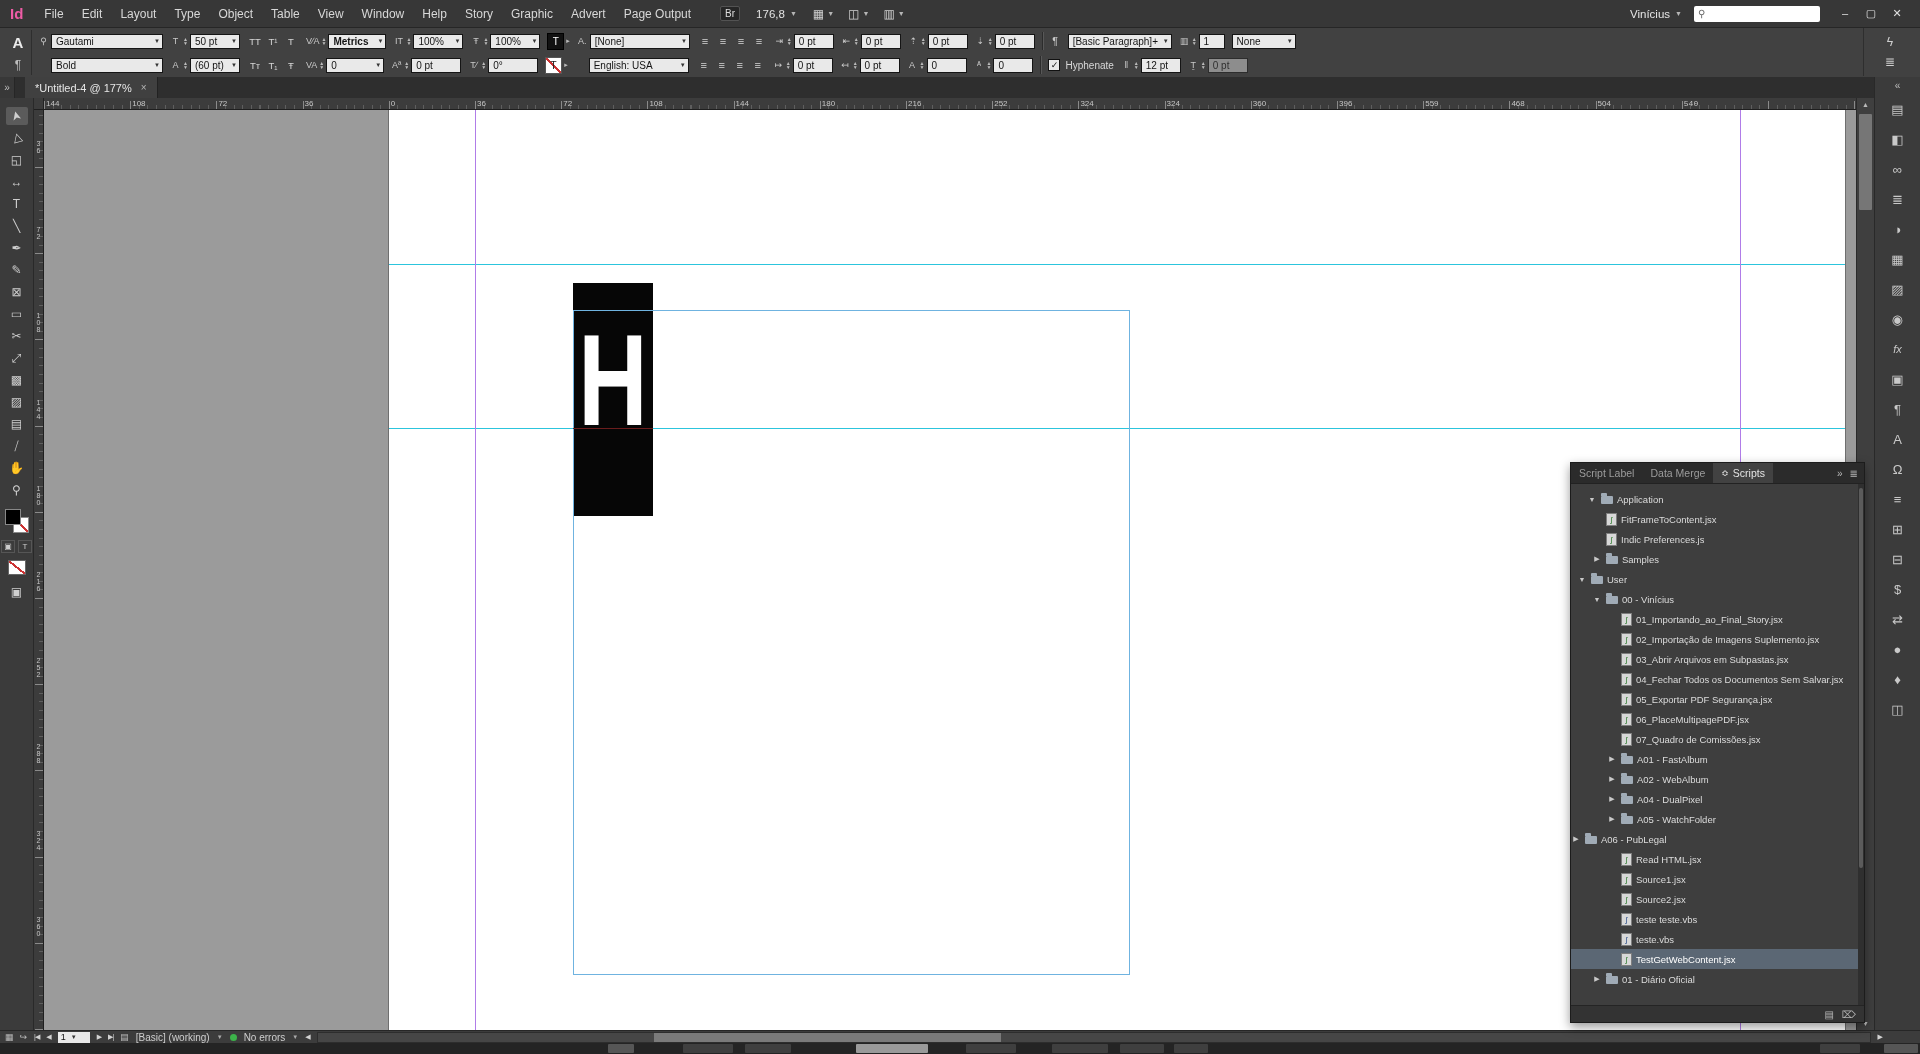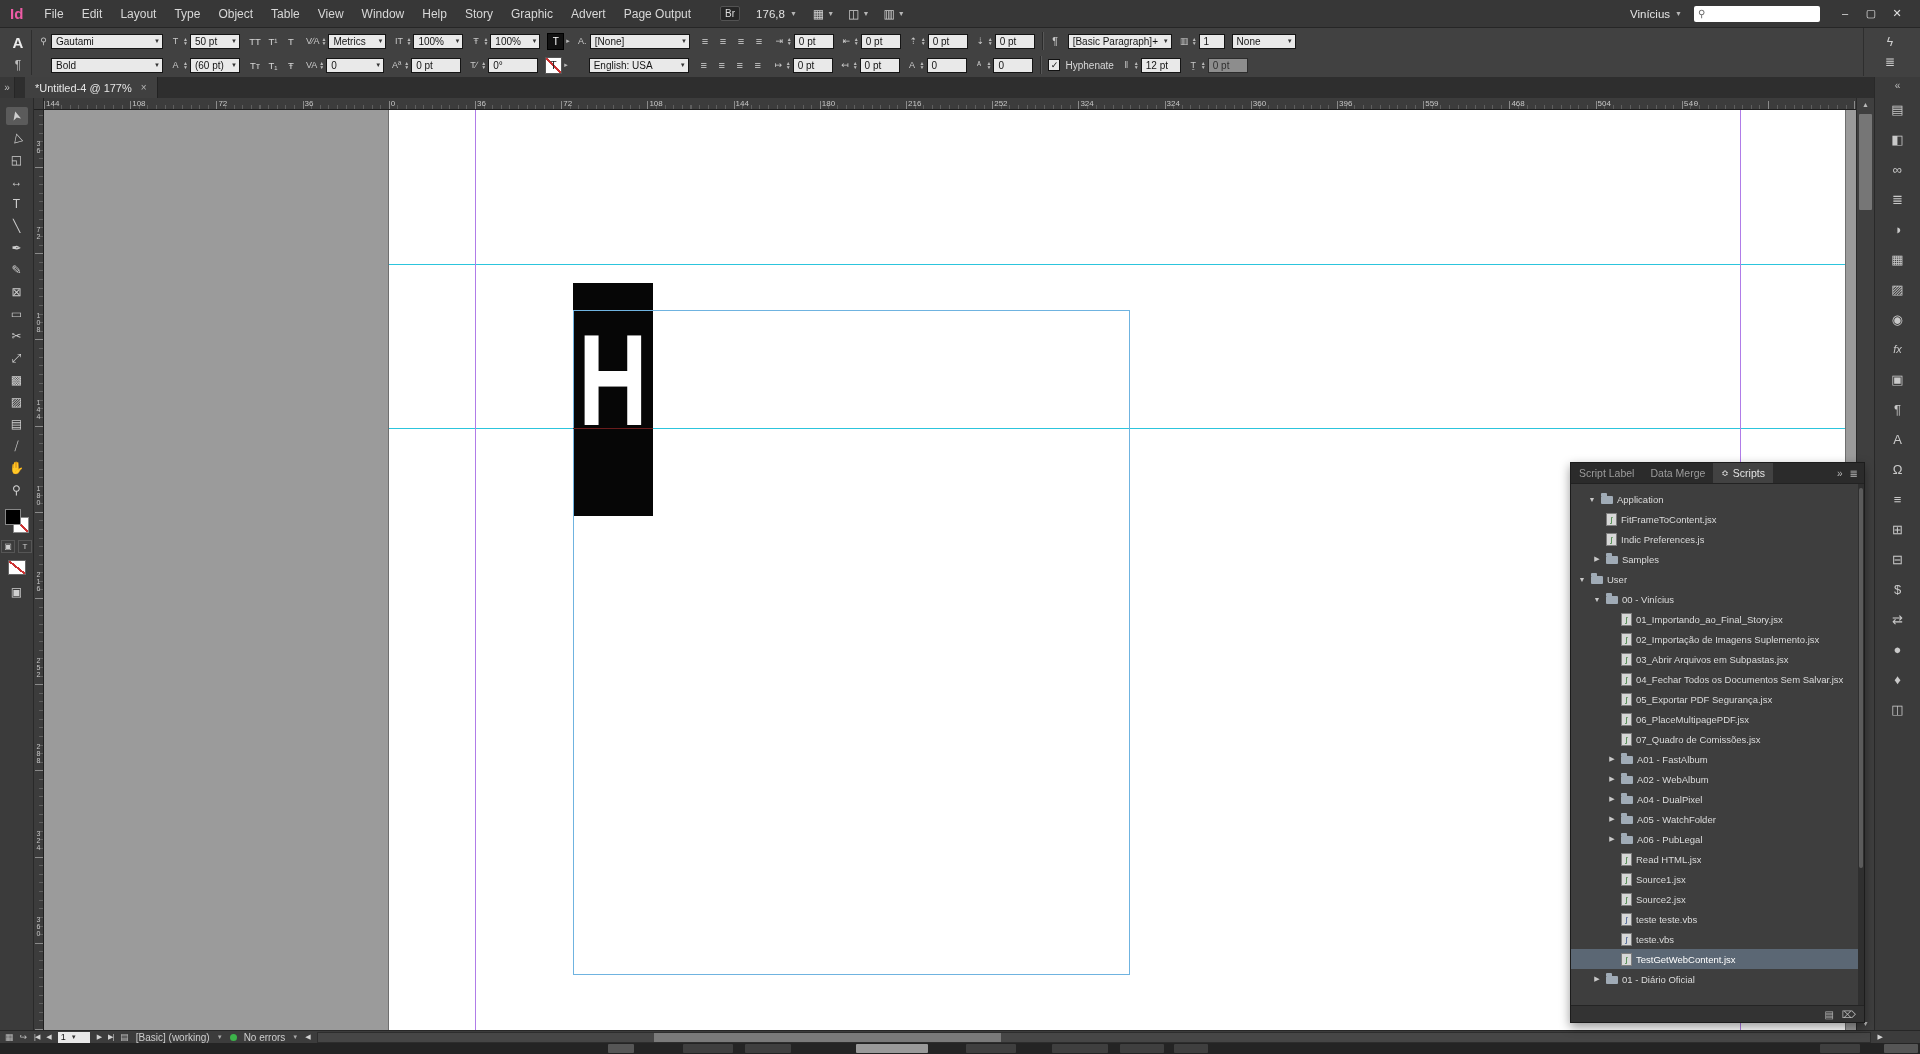--- a/index.html
+++ b/index.html
@@ -245,21 +245,21 @@
         </span>
         <span class="grp">
           <span class="cbtn">TT</span>
           <span class="cbtn">T¹</span>
           <span class="cbtn">T</span>
         </span>
         <span class="grp">
           <span class="cico">V∕A</span>
           <span class="stp">▲
 ▼</span>
-          <span class="fld" style="width: 58px;">
+          <span class="fld" style="width: 58px; font-weight: bold;">
             <span>Metrics</span>
             <i class="car">▼</i>
           </span>
         </span>
         <span class="grp">
           <span class="cico">IT</span>
           <span class="stp">▲
 ▼</span>
           <span class="fld" style="width: 50px;">
             <span>100%</span>
@@ -741,21 +741,21 @@
           <div class="srow" style="padding-left: 36px;">
             <span class="exp">▶</span>
             <span class="fold"></span>
             <span class="slab">A04 - DualPixel</span>
           </div>
           <div class="srow" style="padding-left: 36px;">
             <span class="exp">▶</span>
             <span class="fold"></span>
             <span class="slab">A05 - WatchFolder</span>
           </div>
-          <div class="srow" style="padding-left: 36px;">
+          <div class="srow" style="">
             <span class="exp">▶</span>
             <span class="fold"></span>
             <span class="slab">A06 - PubLegal</span>
           </div>
           <div class="srow" style="padding-left: 36px;">
             <span class="exp"></span>
             <span class="fico">ʃ</span>
             <span class="slab">Read HTML.jsx</span>
           </div>
           <div class="srow" style="padding-left: 36px;">

